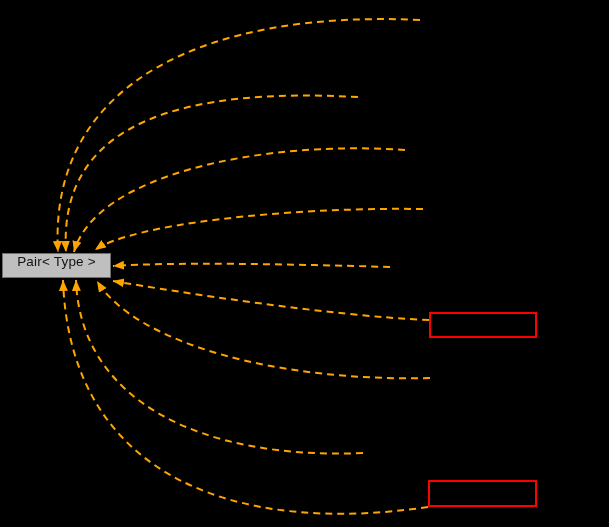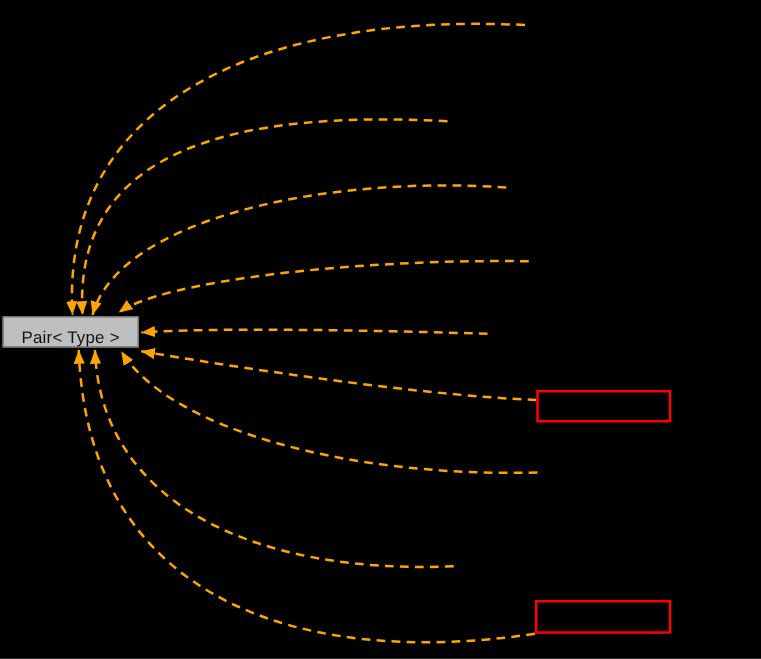--- a/index.html
+++ b/index.html
@@ -22,21 +22,21 @@
   .edge {
     fill: none;
     stroke-width: 2;
     stroke-dasharray: 7,5;
   }
   .main-node {
     position: absolute;
     box-sizing: border-box;
     border: 1px solid #6f6f6f;
     display: flex;
-    align-items: flex-end;
+    align-items: flex-start;
     justify-content: center;
     font-size: 13.5px;
     letter-spacing: 0.2px;
     white-space: nowrap;
     z-index: 2;
   }
   .trunc-node {
     position: absolute;
     box-sizing: border-box;
     border: 2px solid #ff0000;

